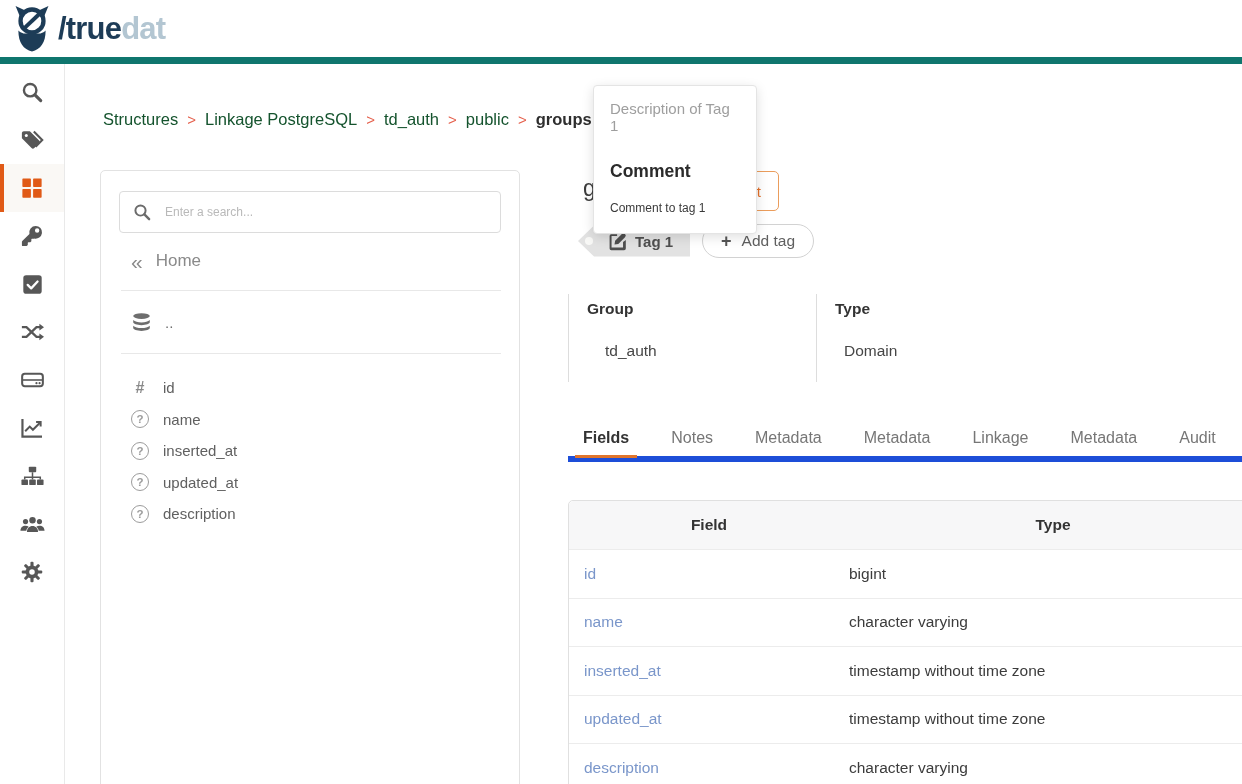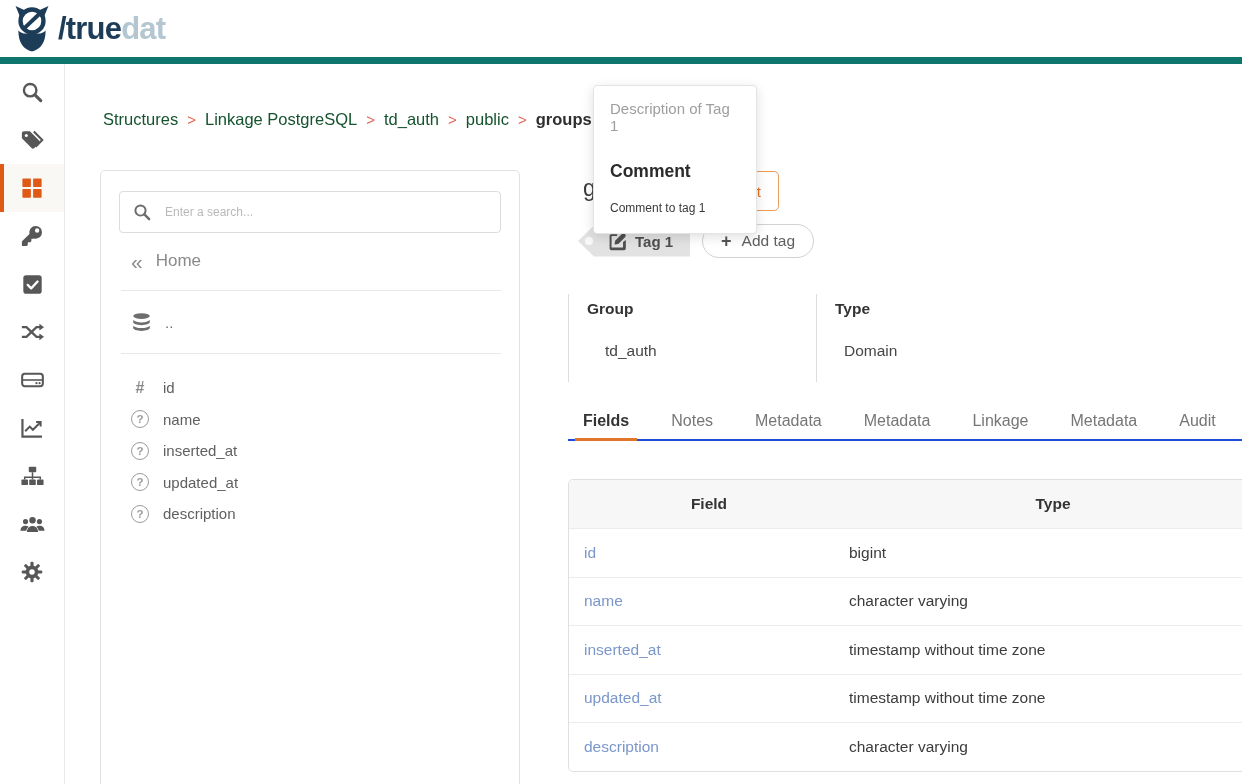--- a/index.html
+++ b/index.html
@@ -84,21 +84,21 @@
   .info-row { display:flex; margin-top:36px; }
   .info-col { padding:6px 0 22px 15px; }
   .info-col.c1 { width:233px; }
   .info-col.c2 { width:248px; border-left:1px solid #ddd; padding-left:18px; }
   .info-col.c3 { flex:1; border-left:1px solid #ddd; padding-left:18px; }
   .info-label { font-size:15.5px; font-weight:700; color:#333; }
   .info-value { margin-top:24px; font-size:15.5px; color:#464646; display:flex; align-items:center; gap:12px; }
   .info-value.ind1 { padding-left:18px; }
   .info-value.ind2 { padding-left:9px; }
 
-  .tabs { display:flex; margin-top:27px; border-bottom:2px solid #1d4ed8; width:674px; padding-left:7px; }
+  .tabs { display:flex; margin-top:44px; border-bottom:6px solid #1d4ed8; width:674px; padding-left:7px; }
   .tab { padding:3px 8px 9px; margin-right:26px; font-size:16px; color:#767676; cursor:pointer; white-space:nowrap; }
   .tab.active { color:#333; font-weight:700; border-bottom:3px solid #e1752c; margin-bottom:-2px; padding-bottom:8px; }
 
   .fields-table {
     margin-top:38px; width:690px; border-collapse:separate; border-spacing:0;
     border:1px solid #e0e0e0; border-radius:5px; font-size:15.5px;
   }
   .fields-table th {
     background:#f7f7f8; text-align:center; font-weight:700; color:#333;
     height:48px; padding:0 0 0 15px;

